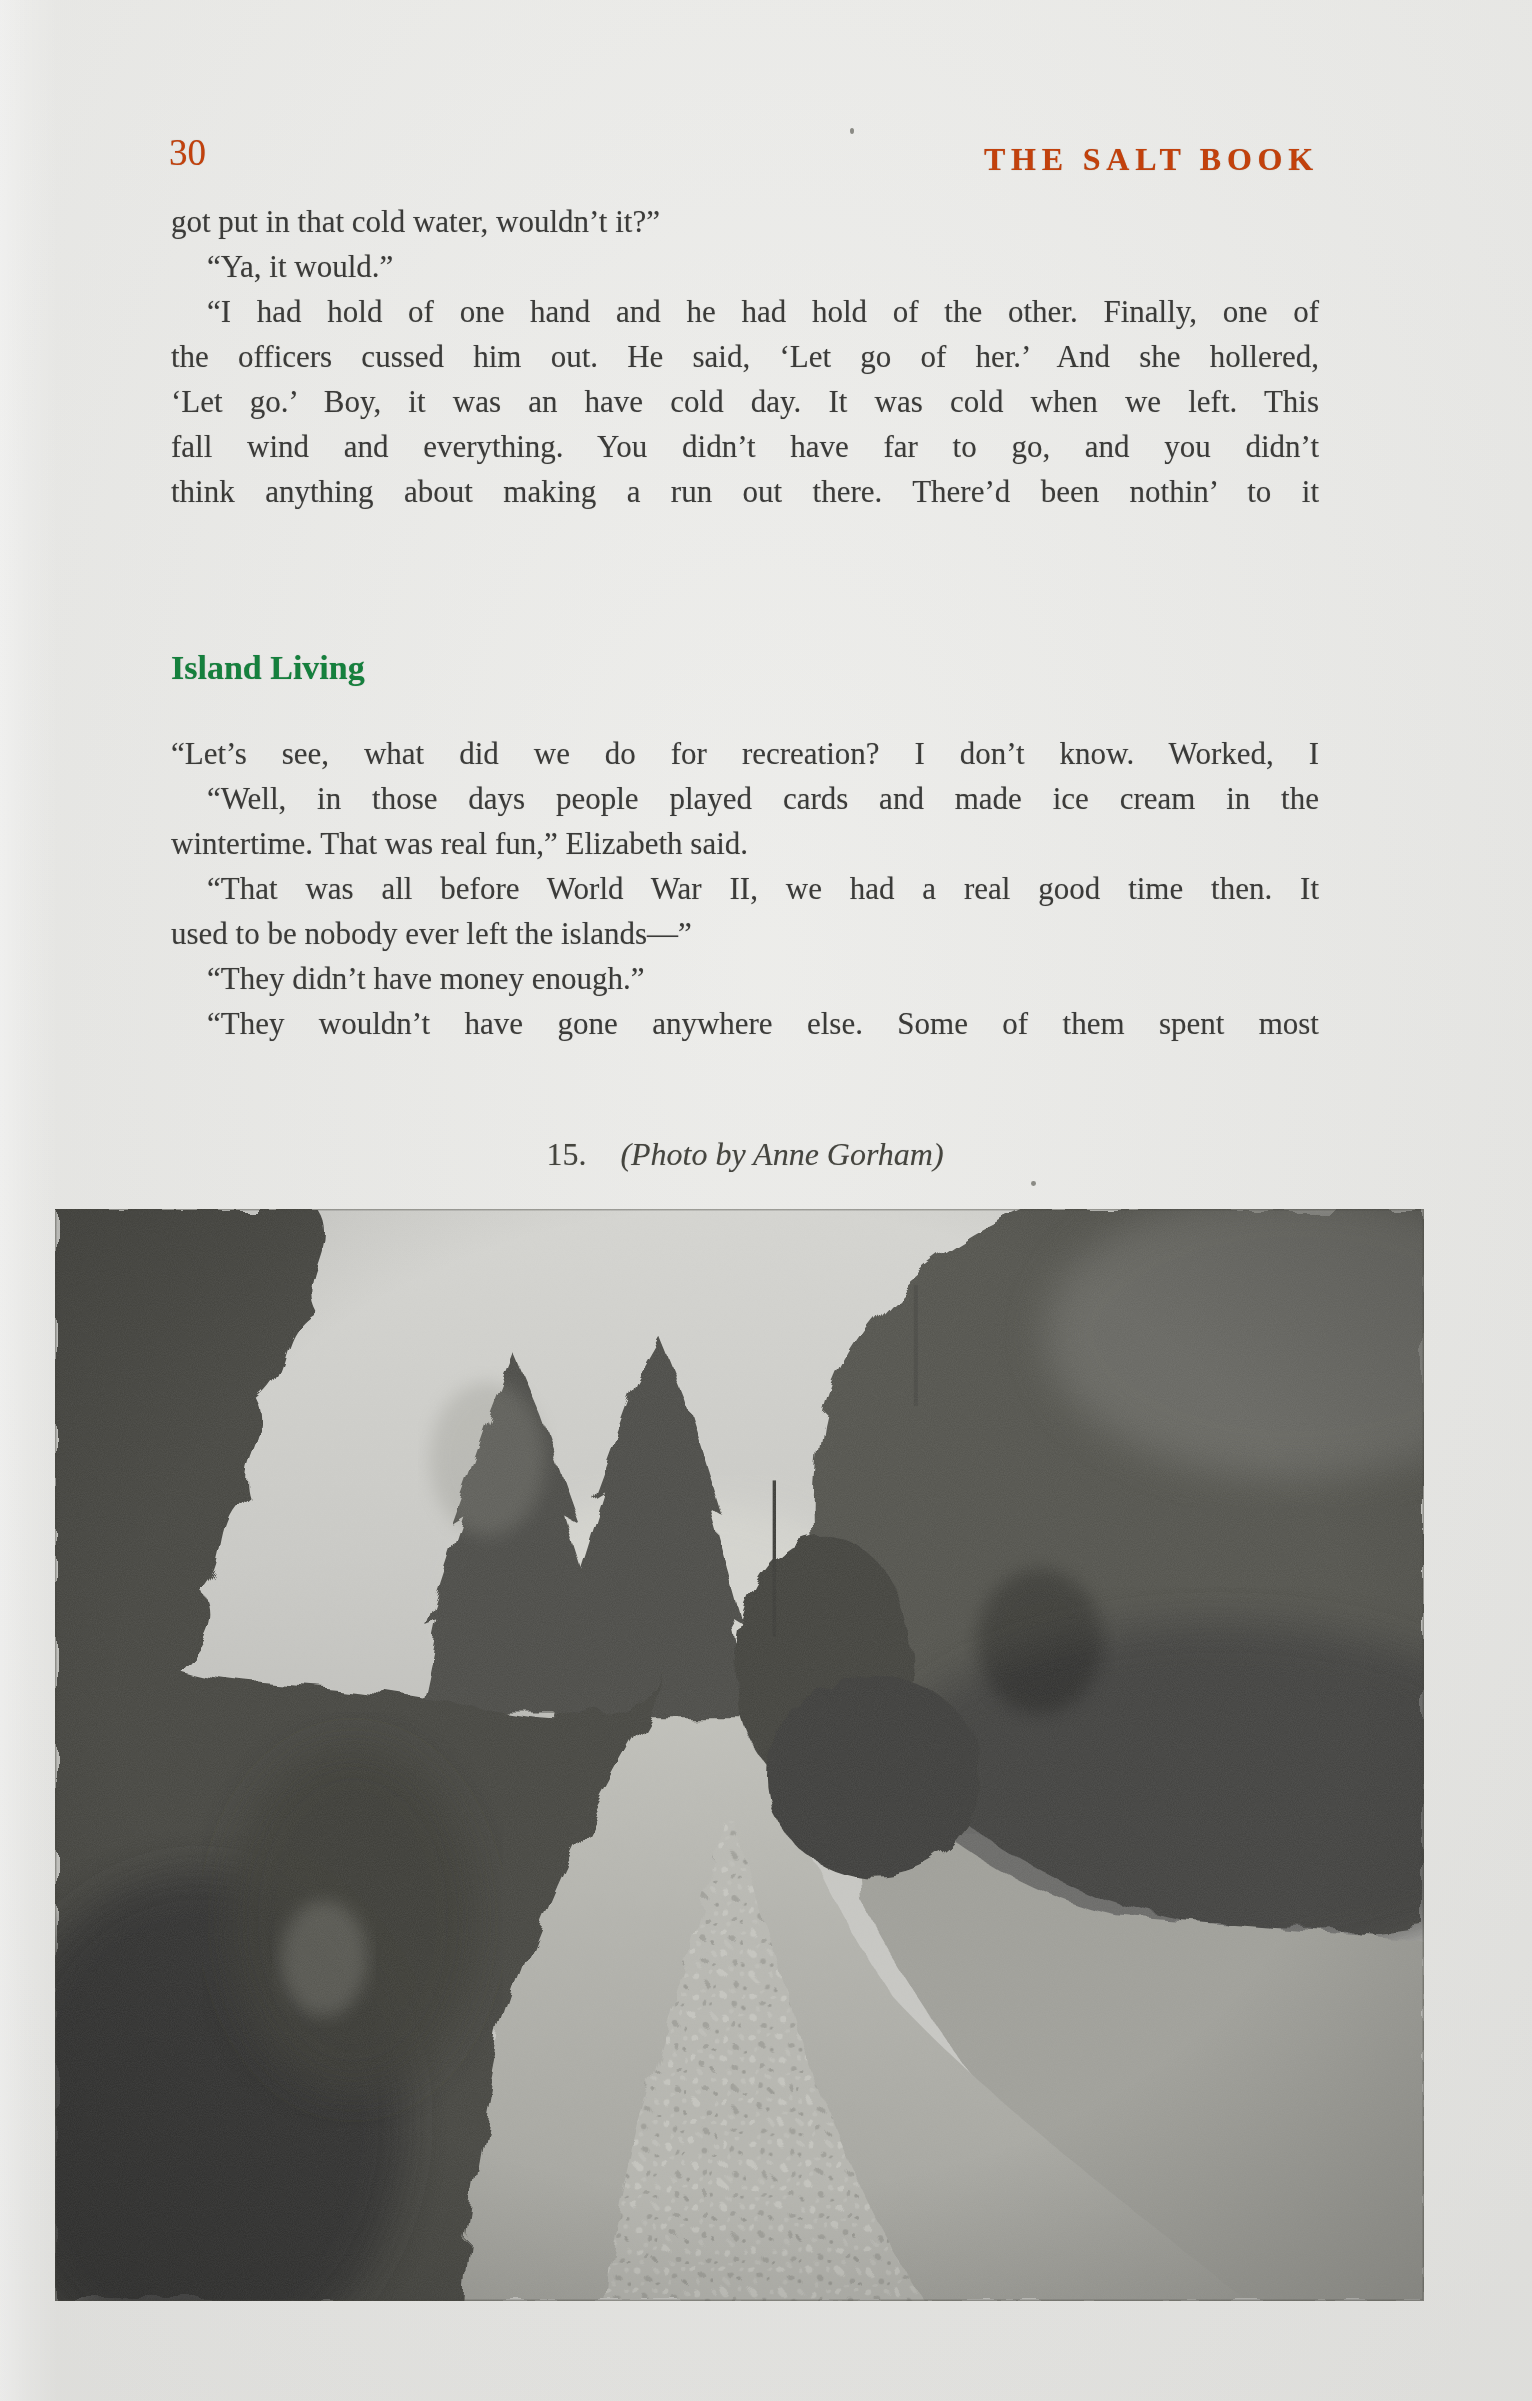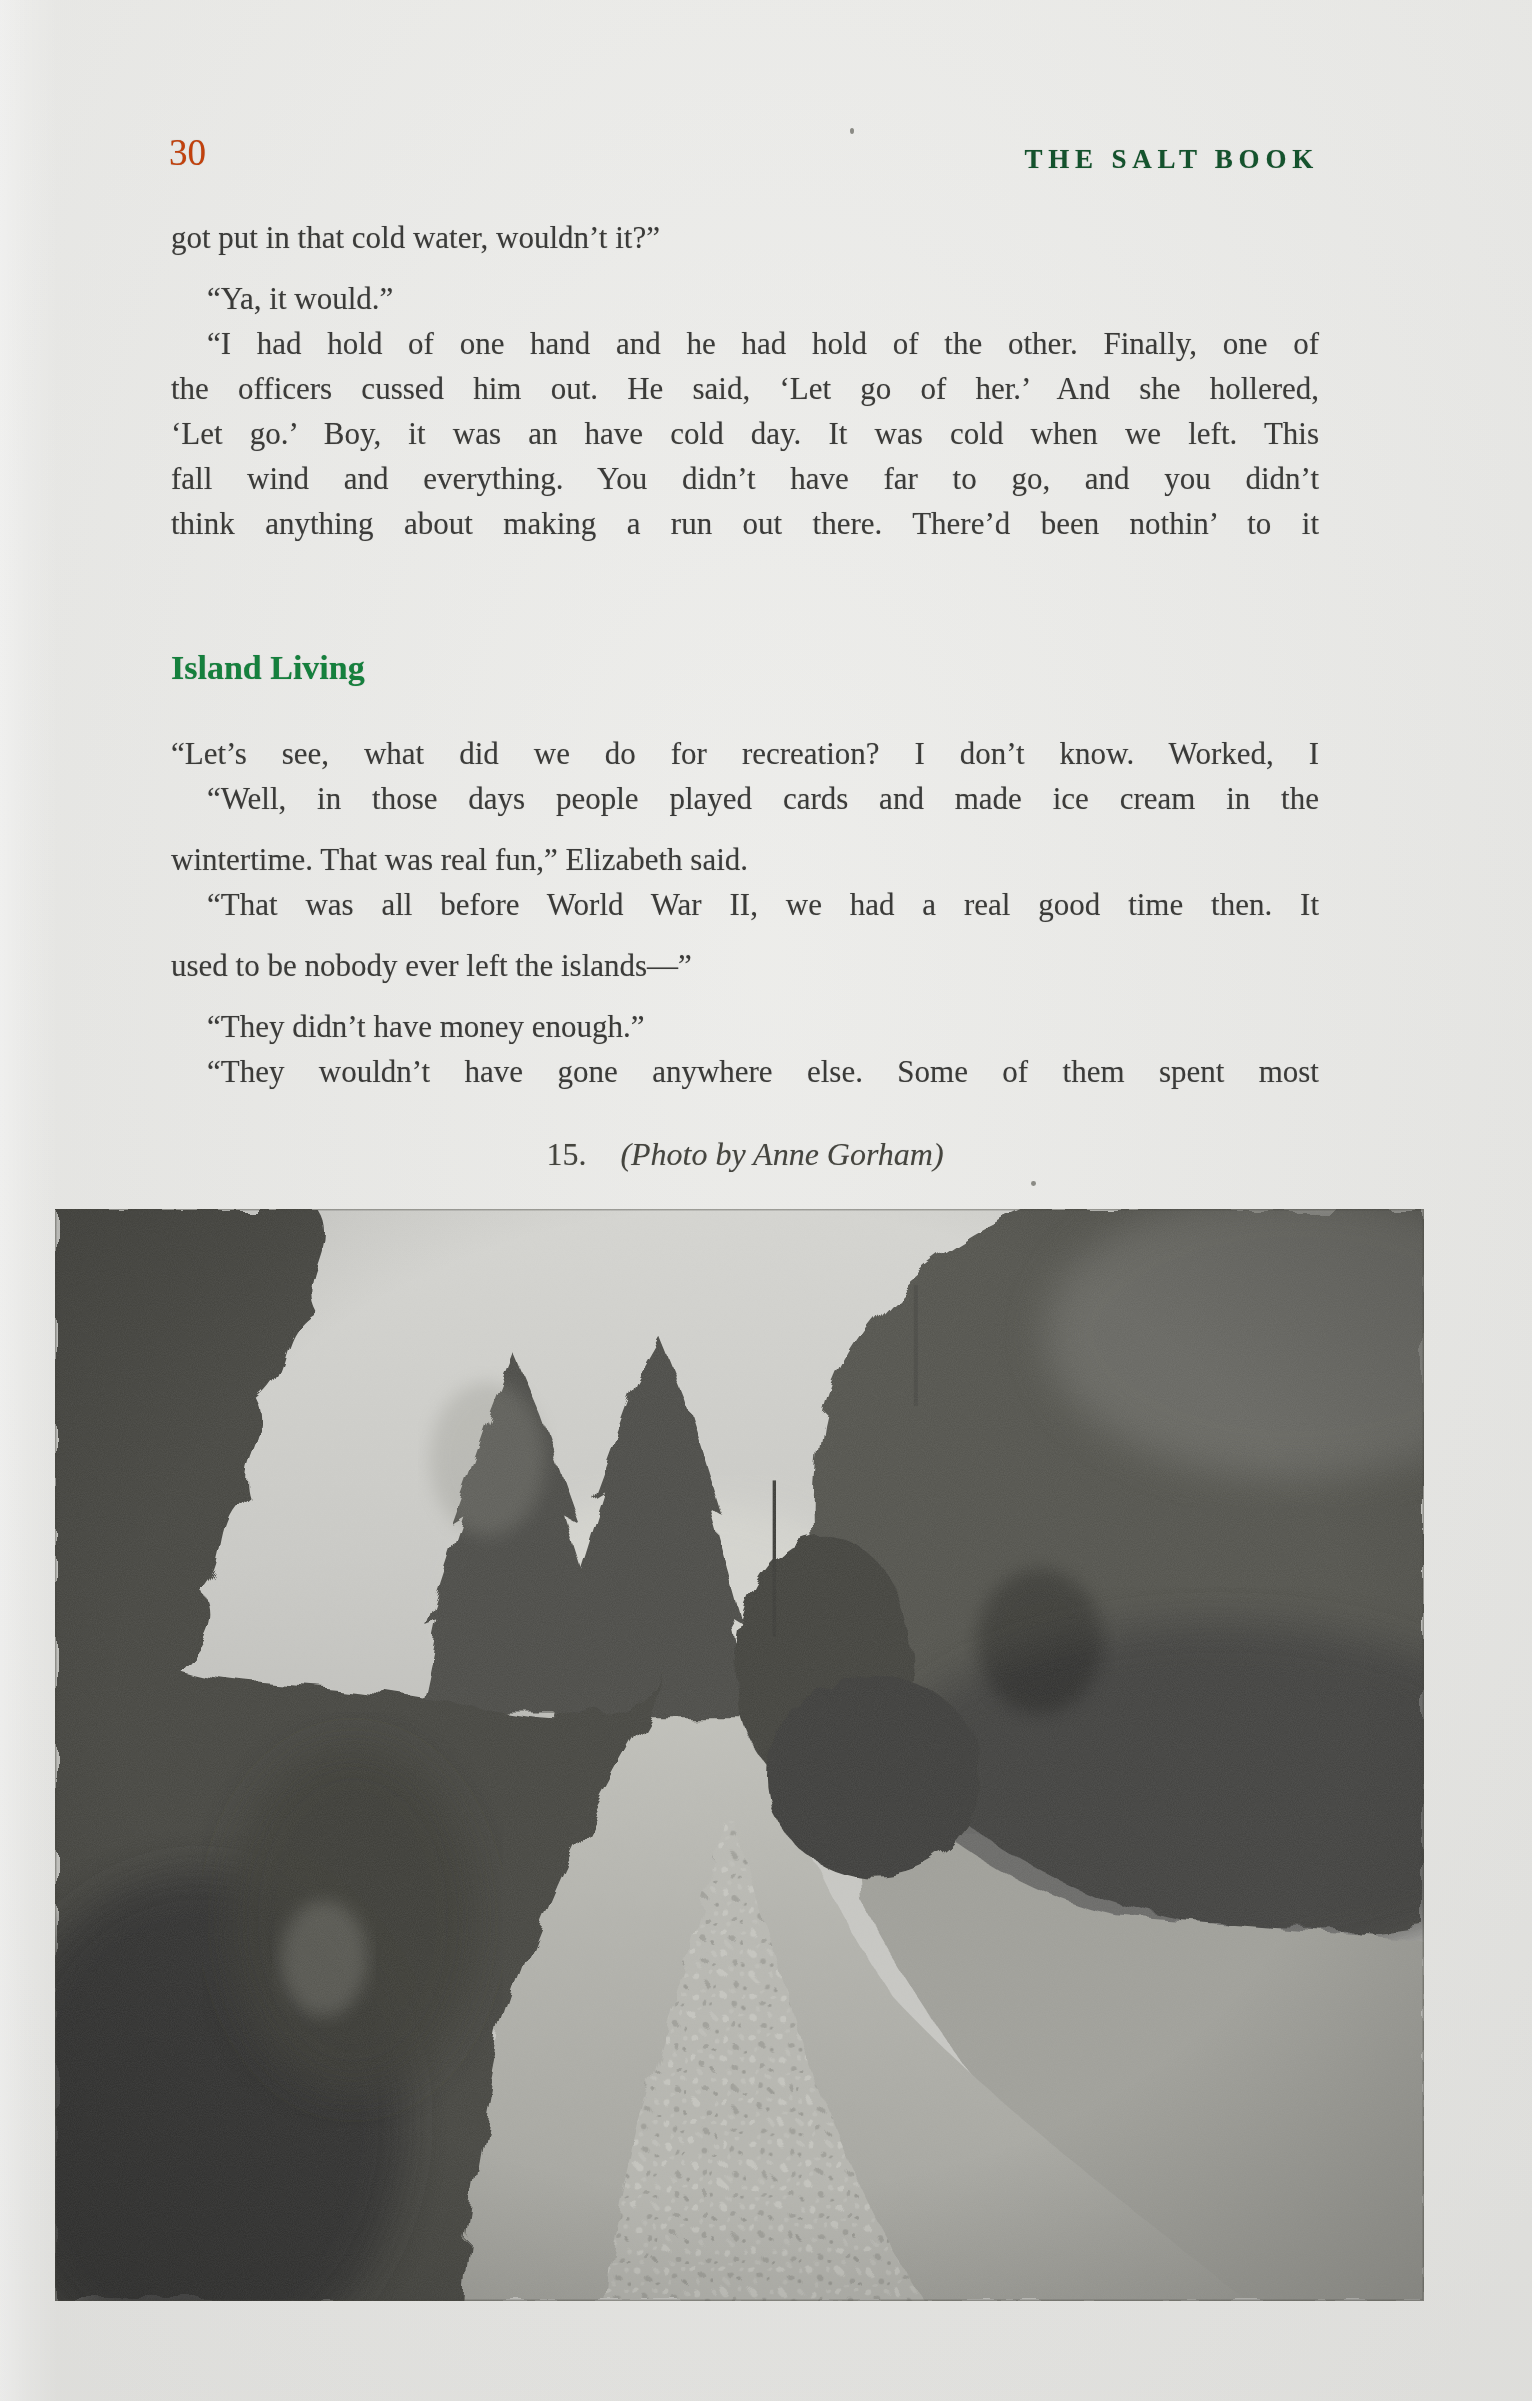--- a/index.html
+++ b/index.html
@@ -17,35 +17,35 @@
       linear-gradient(180deg, rgba(255,255,255,0.18), rgba(0,0,0,0.02));
     pointer-events:none;
   }
   .pagenum{
     position:absolute;left:169px;top:134px;
     font-size:37px;line-height:38px;color:#c2410c;
     text-shadow:0 0 1px rgba(70,70,66,0.35);
   }
   .runhead{
     position:absolute;top:146px;right:214px;
-    font-size:27px;line-height:26px;font-weight:700;
-    letter-spacing:5.8px;color:#14532d;
+    font-size:32px;line-height:26px;font-weight:700;
+    letter-spacing:5.8px;color:#c2410c;
     text-shadow:0 0 1px rgba(70,70,66,0.4);
   }
   .textcol{position:absolute;left:171px;width:1148px;}
   #block1{top:199px;}
   #block2{top:731px;}
   .para{margin:0;padding:0;}
   .line{
     height:45px;line-height:45px;font-size:31px;
     text-align:justify;text-align-last:justify;
     text-shadow:0 0 1px rgba(59,59,57,0.32);
     white-space:normal;
   }
-  .line.last{text-align-last:left;margin-top:16px;}
+  .line.last{text-align-last:left;}
   .line.indent{text-indent:36px;}
   .sect-heading{
     position:absolute;left:171px;top:645px;width:1148px;
     font-size:34px;line-height:45px;font-weight:700;color:#15803d;
     text-shadow:0 0 1px rgba(59,59,57,0.35);
   }
   .caption{
     position:absolute;left:171px;top:1132px;width:1148px;
     font-size:32px;line-height:45px;text-align:center;color:#45453f;
     text-shadow:0 0 1px rgba(59,59,57,0.3);

